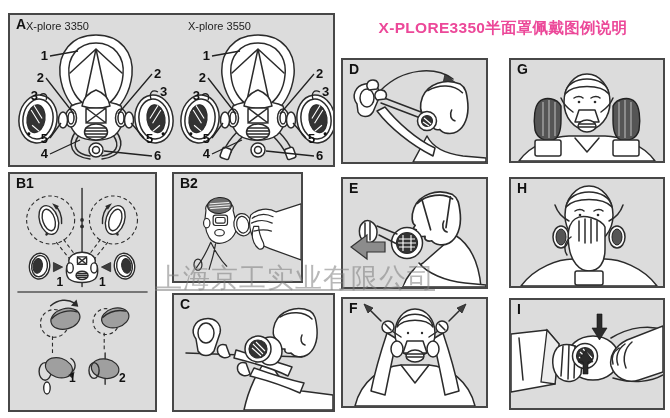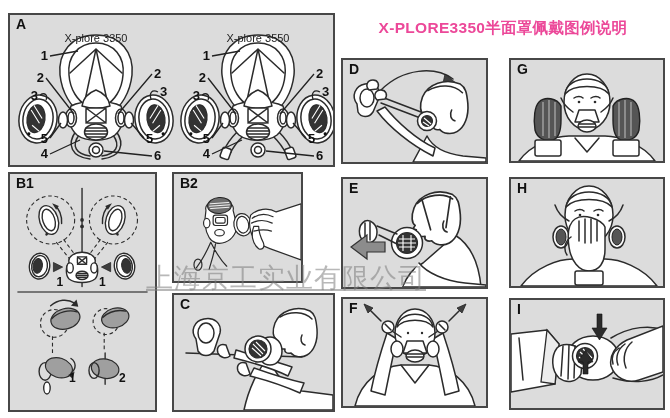--- a/index.html
+++ b/index.html
@@ -1,24 +1,24 @@
 <!DOCTYPE html>
 <html><head>
 <meta charset="utf-8">
 <style>
   html,body{margin:0;padding:0;background:#fff;}
   .stage{position:relative;width:670px;height:418px;background:#ffffff;overflow:hidden;
          font-family:"Liberation Sans",sans-serif;}
   .panel{position:absolute;background:#dcdcdc;border:2px solid #474747;box-sizing:border-box;}
   .plabel{position:absolute;top:1px;left:6px;font-weight:bold;font-size:14px;color:#111;z-index:5;}
   .panel svg{position:absolute;left:0;top:0;width:100%;height:100%;}
-  .mask-name{position:absolute;top:5px;font-size:11px;color:#222;text-align:center;width:140px;z-index:4;margin-top:12px;}
+  .mask-name{position:absolute;top:5px;font-size:11px;color:#222;text-align:left;width:140px;z-index:4;}
   .page-title{position:absolute;left:341px;top:18px;width:324px;text-align:center;
               font-size:15.5px;font-weight:600;color:#ec4899;letter-spacing:.3px;}
-  .watermark{position:absolute;left:146px;top:260px;font-size:27px;white-space:nowrap;
+  .watermark{position:absolute;left:155px;top:260px;font-size:27px;white-space:nowrap;
              color:rgba(125,125,125,.55);text-decoration:underline;letter-spacing:1px;z-index:50;
              pointer-events:none;}
   
   .s{stroke:#2b2b2b;stroke-width:1.5;fill:none;stroke-linecap:round;stroke-linejoin:round;}
   .sw{stroke:#2b2b2b;stroke-width:1.5;fill:#ffffff;stroke-linecap:round;stroke-linejoin:round;}
   .sd{stroke:#2b2b2b;stroke-width:1.2;fill:#333333;}
   .sg{stroke:#2b2b2b;stroke-width:1.3;fill:#9f9f9f;}
   .dash{stroke:#2b2b2b;stroke-width:1.2;fill:none;stroke-dasharray:4 3;}
   .num{font:bold 13px "Liberation Sans",sans-serif;fill:#111;}
   .cl{stroke:#222;stroke-width:1.3;fill:none;}

